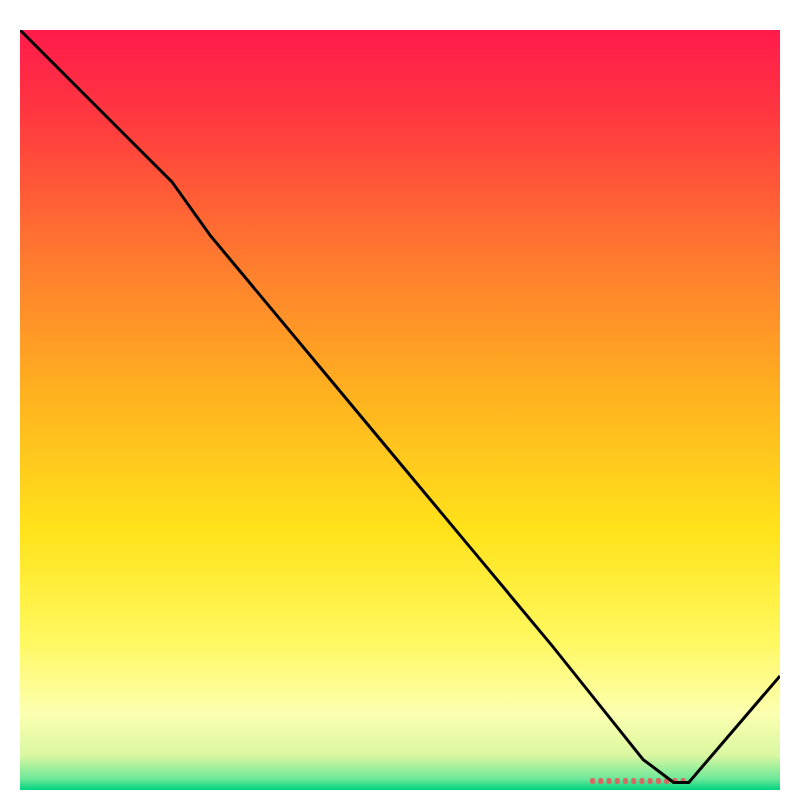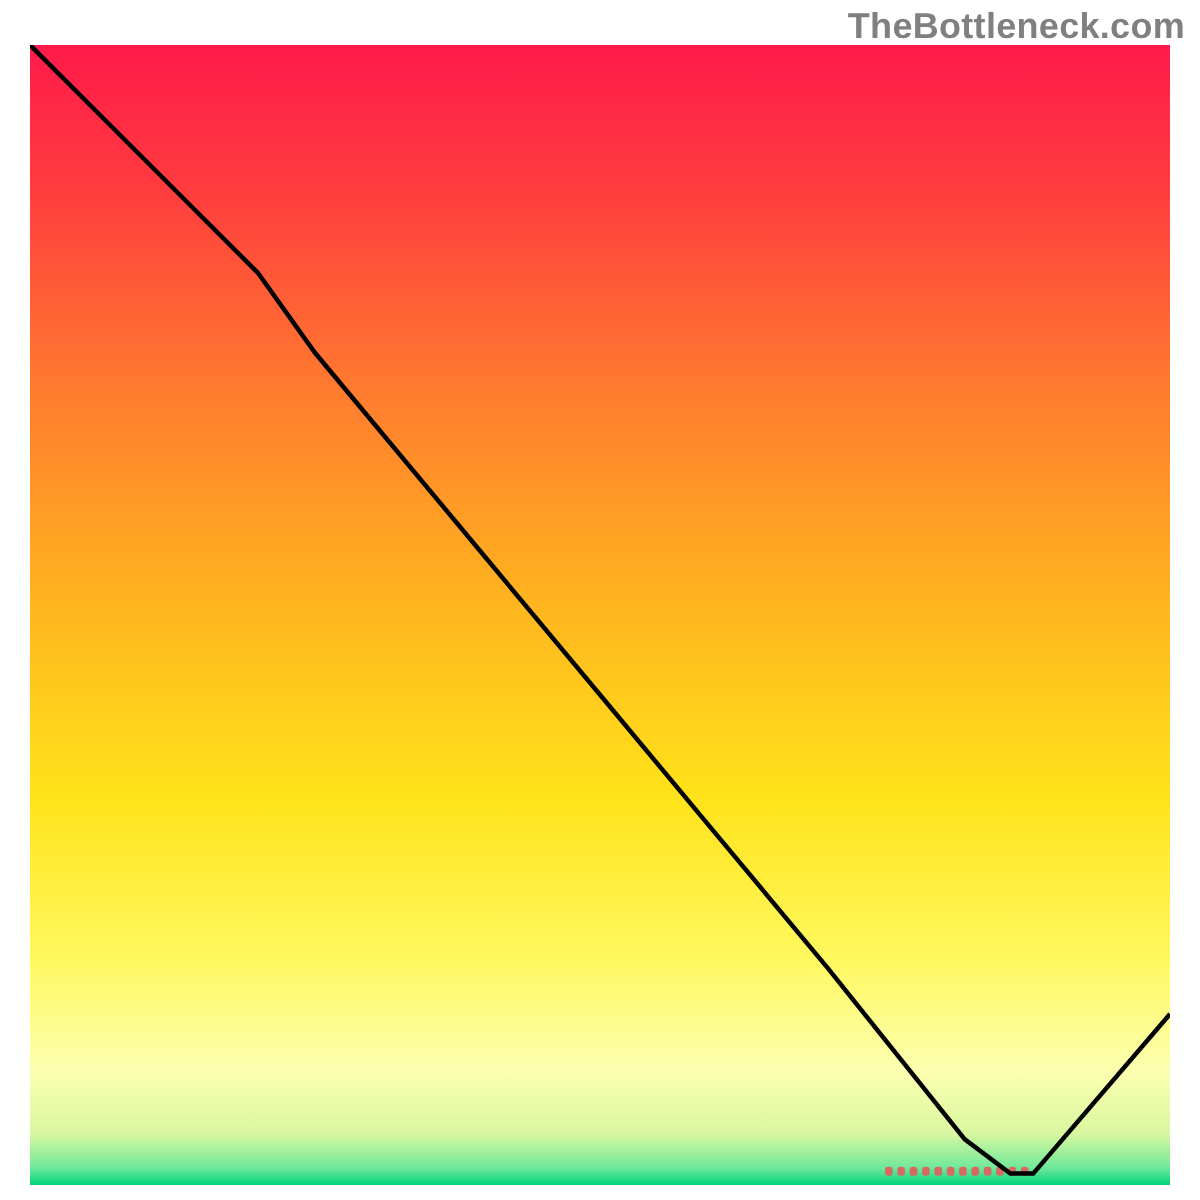--- a/index.html
+++ b/index.html
@@ -33,21 +33,20 @@
     width: 760px;
     height: 760px;
   }
   svg { display: block; }
 </style>
 </head>
 <body>
 
 <div class="stage">
 
-  <div class="watermark">TheBottleneck.com</div>
 
   <div class="plot">
     <svg id="chart-svg" viewBox="0 0 760 760" width="760" height="760">
       <defs>
         <linearGradient id="bg-grad" x1="0" y1="0" x2="0" y2="1">
             <stop offset="0%" stop-color="#ff1a4b"></stop>
             <stop offset="12%" stop-color="#ff3a3f"></stop>
             <stop offset="30%" stop-color="#ff7a2f"></stop>
             <stop offset="48%" stop-color="#ffb21f"></stop>
             <stop offset="66%" stop-color="#ffe31a"></stop>

